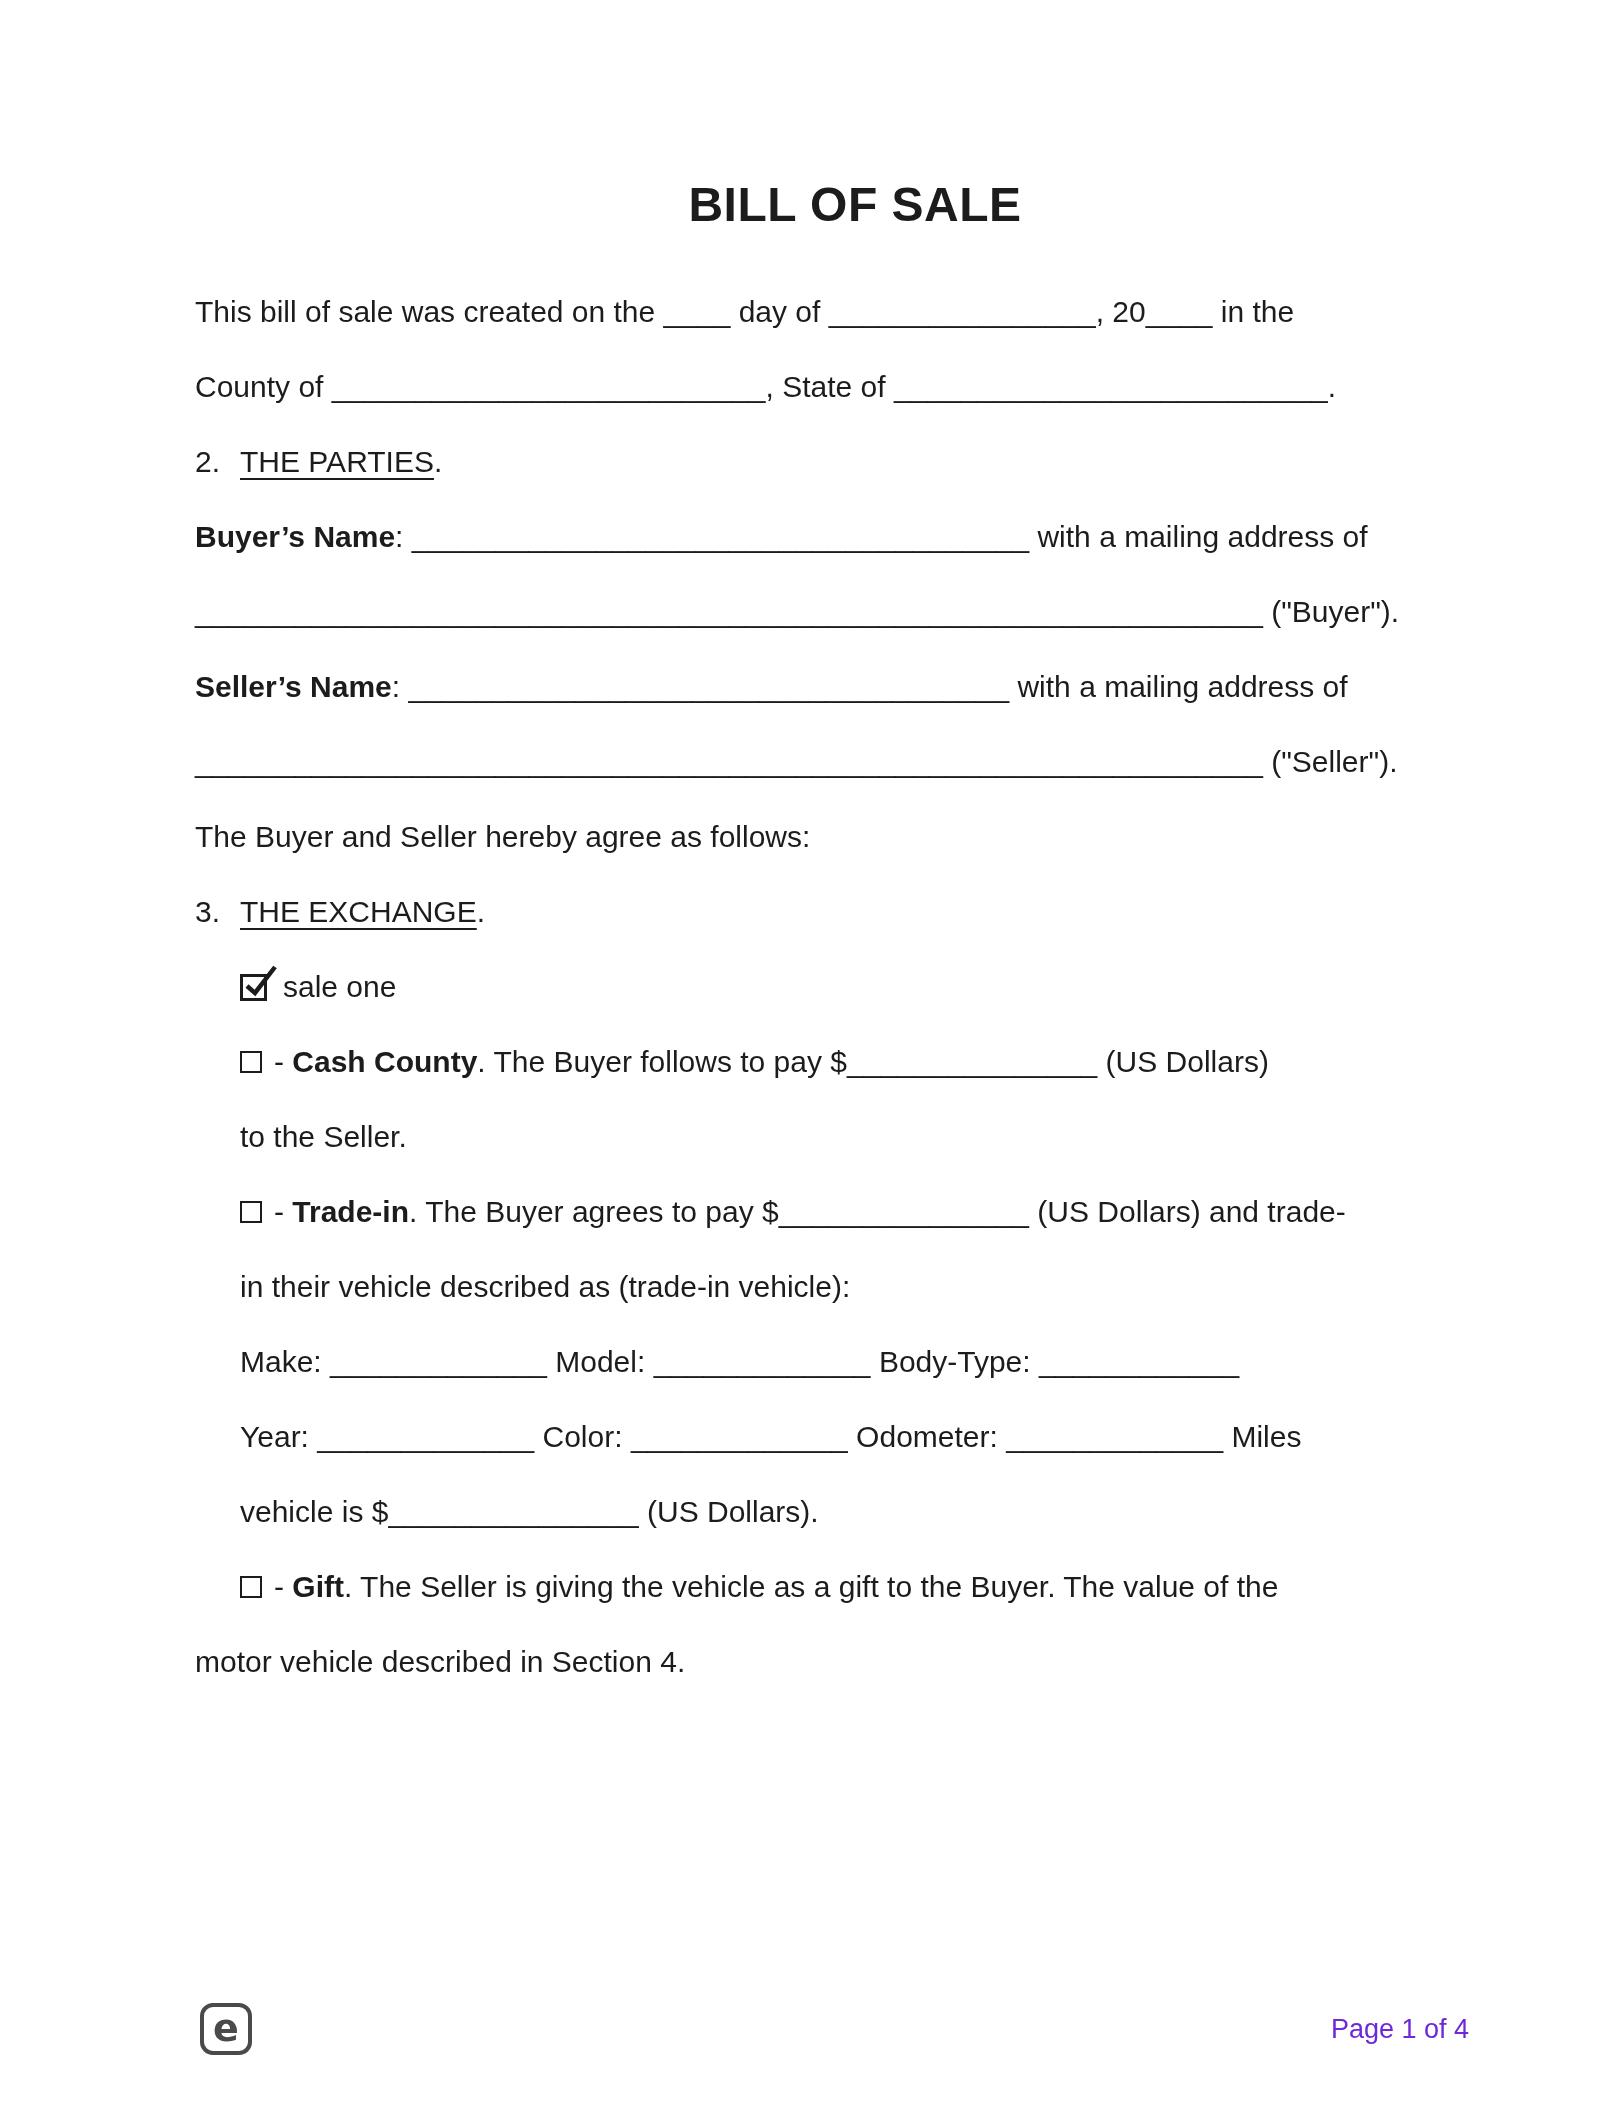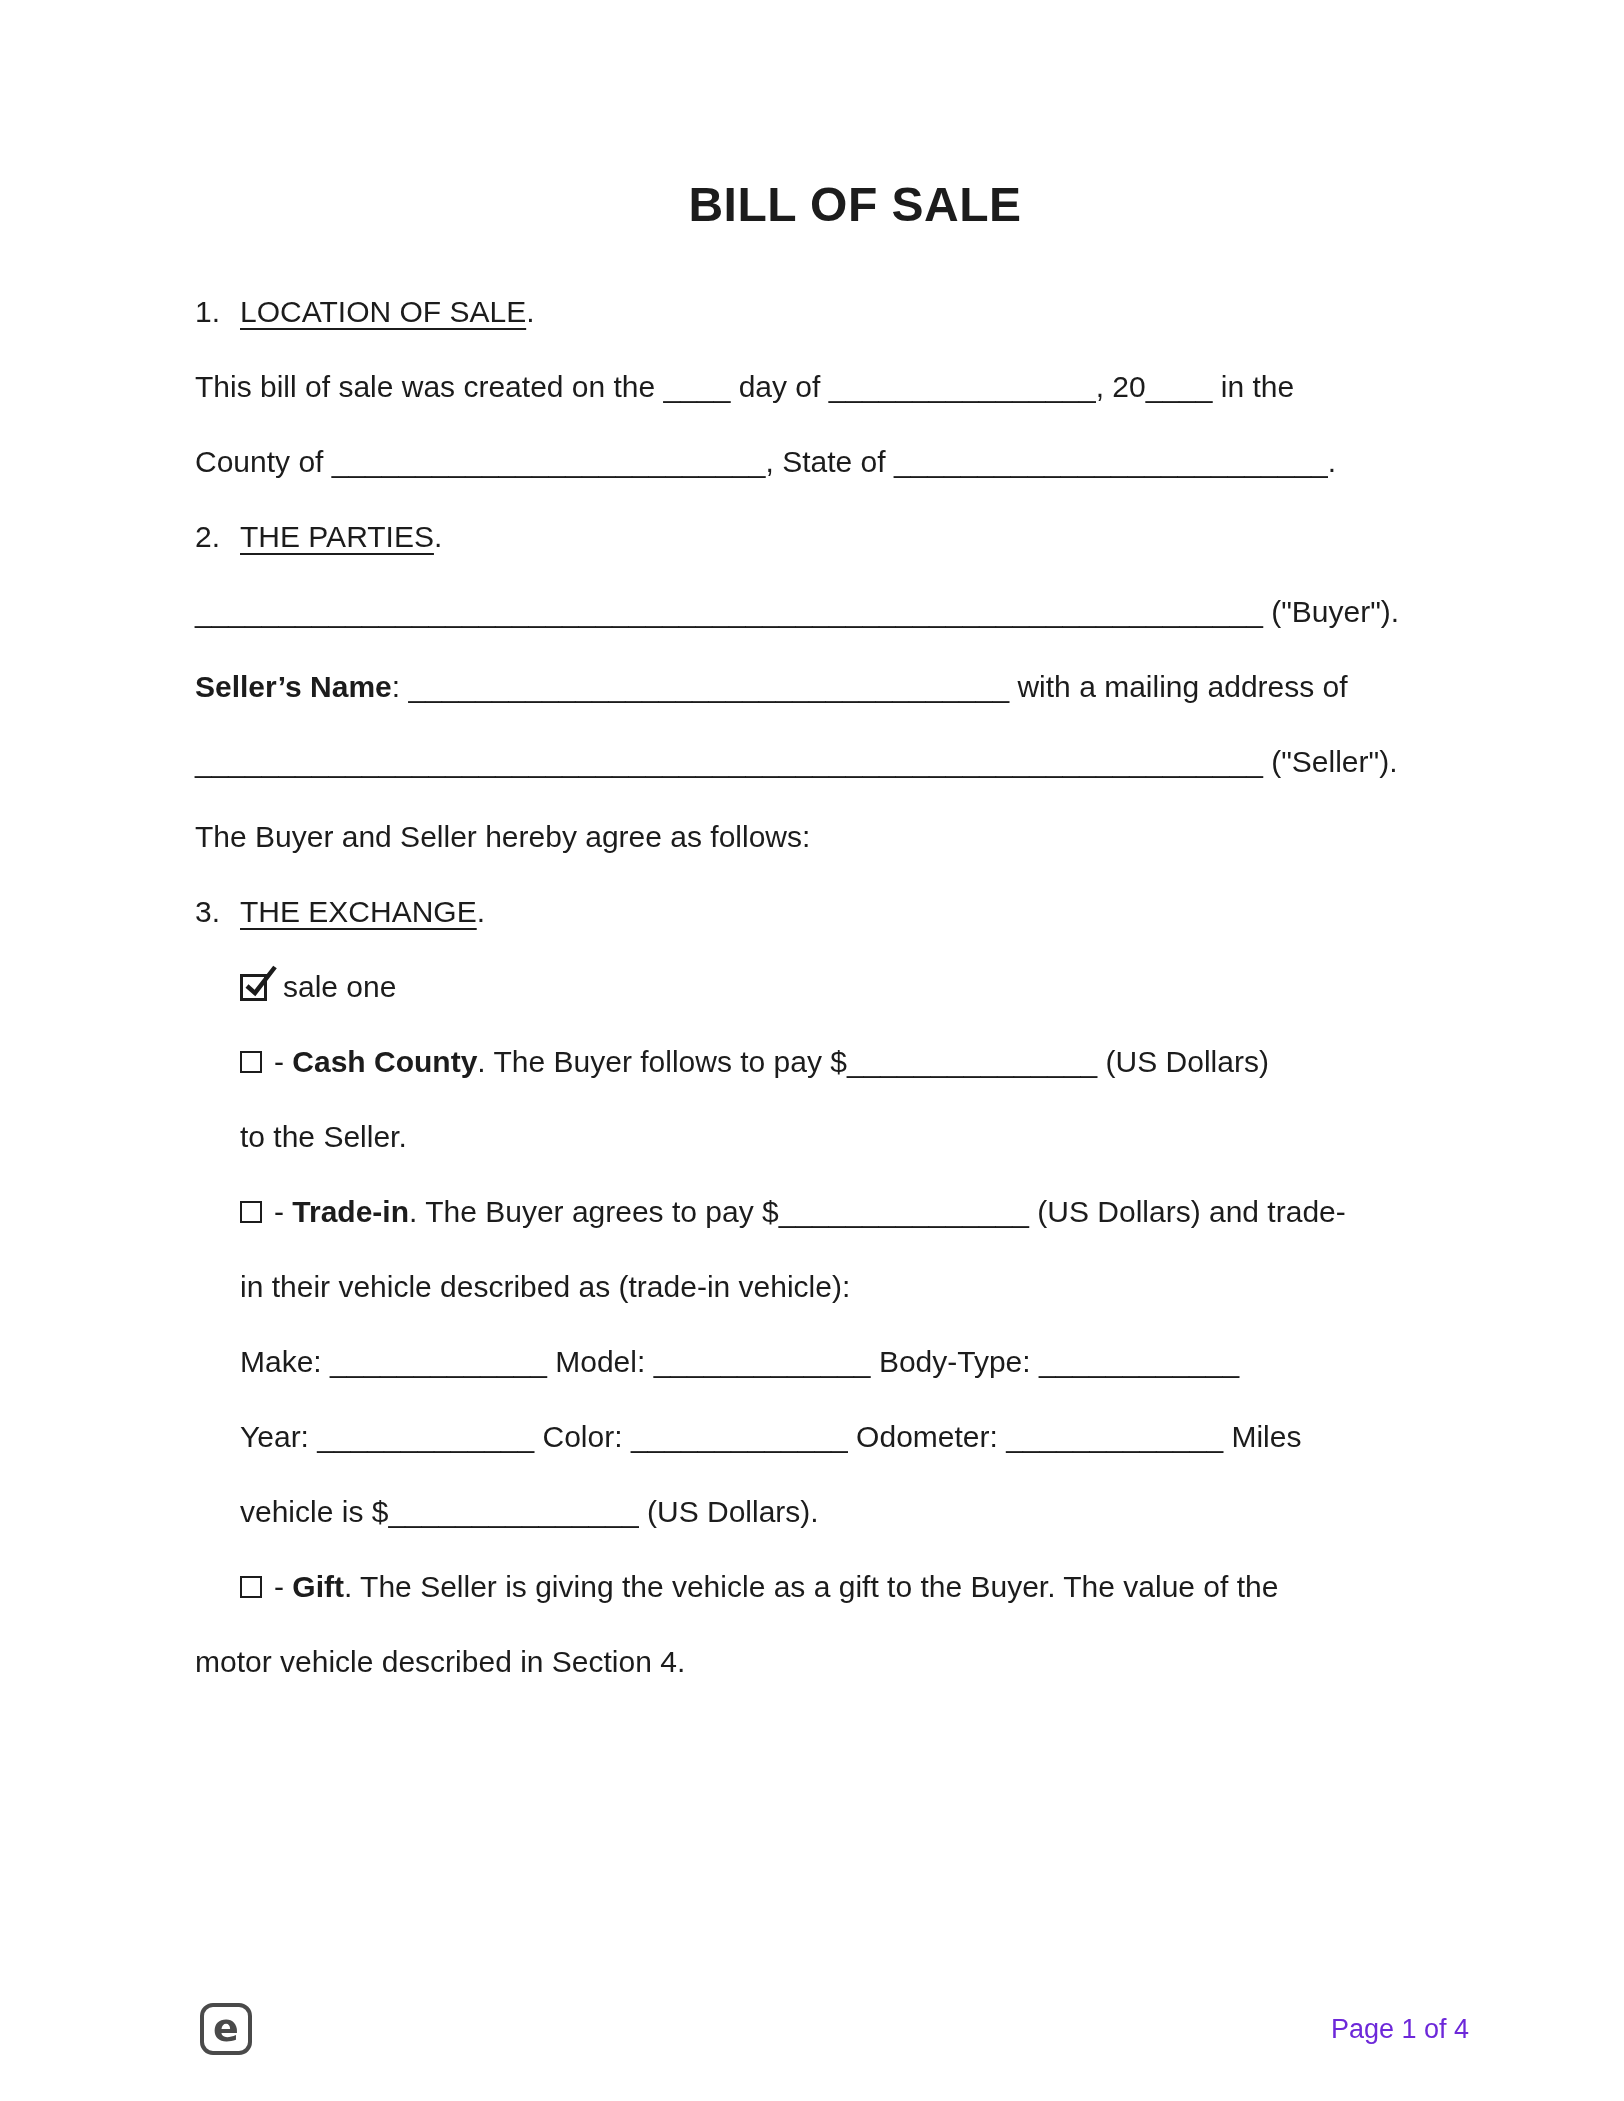--- a/index.html
+++ b/index.html
@@ -85,25 +85,25 @@
 </style>
 </head>
 <body>
 
 <div class="page">
 
   <h1 class="doc-title">BILL OF SALE</h1>
 
   <div class="content">
 
-    <div class="line"><span class="num">1.</span><span class="hd">LOCATION OF SALE</span><span>.</span></div>
     <div class="line">This bill of sale was created on the ____ day of ________________, 20____ in the</div>
     <div class="line">County of __________________________, State of __________________________.</div>
 
     <div class="line"><span class="num">2.</span><span class="hd">THE PARTIES</span><span>.</span></div>
+    <div class="line"><span class="b">Buyer’s Name</span><span>: _____________________________________ with a mailing address of</span></div>
     <div class="line">________________________________________________________________ ("Buyer").</div>
     <div class="line"><span class="b">Seller’s Name</span><span>: ____________________________________ with a mailing address of</span></div>
     <div class="line">________________________________________________________________ ("Seller").</div>
     <div class="line">The Buyer and Seller hereby agree as follows:</div>
 
     <div class="line"><span class="num">3.</span><span class="hd">THE EXCHANGE</span><span>.</span></div>
 
     <div class="line indent">
       <span class="checkbox checked"><svg width="36" height="36" viewBox="0 0 36 36">
             <path d="M4 19 L12 26 L32 0" stroke="#1c1c1c" stroke-width="4.5" fill="none"></path>

